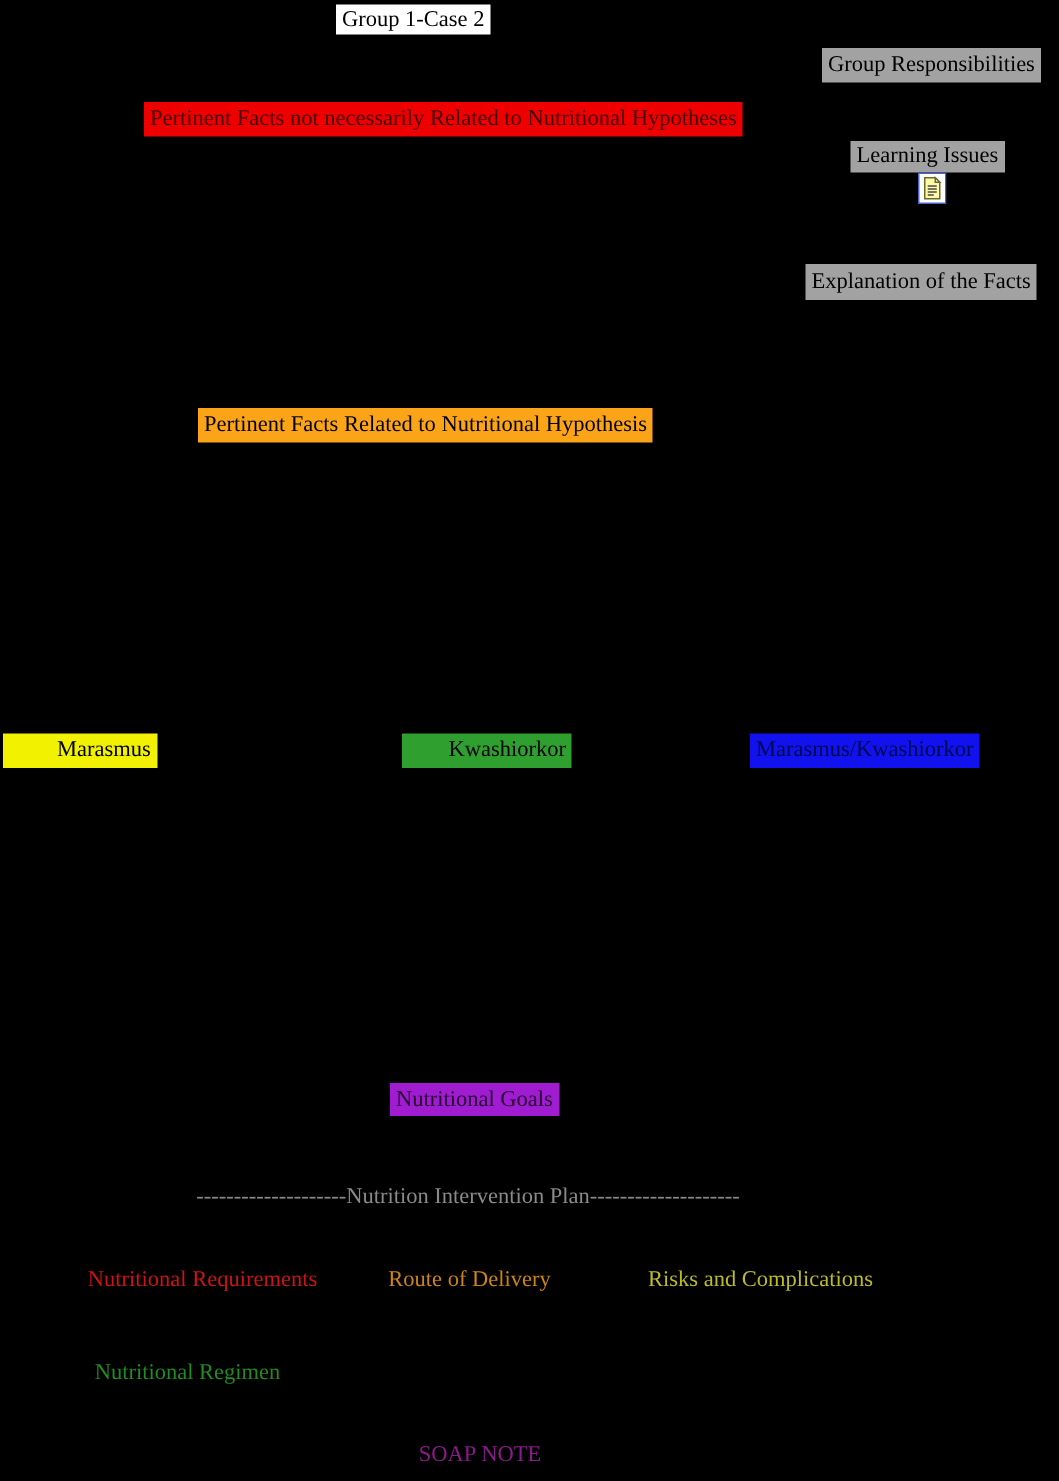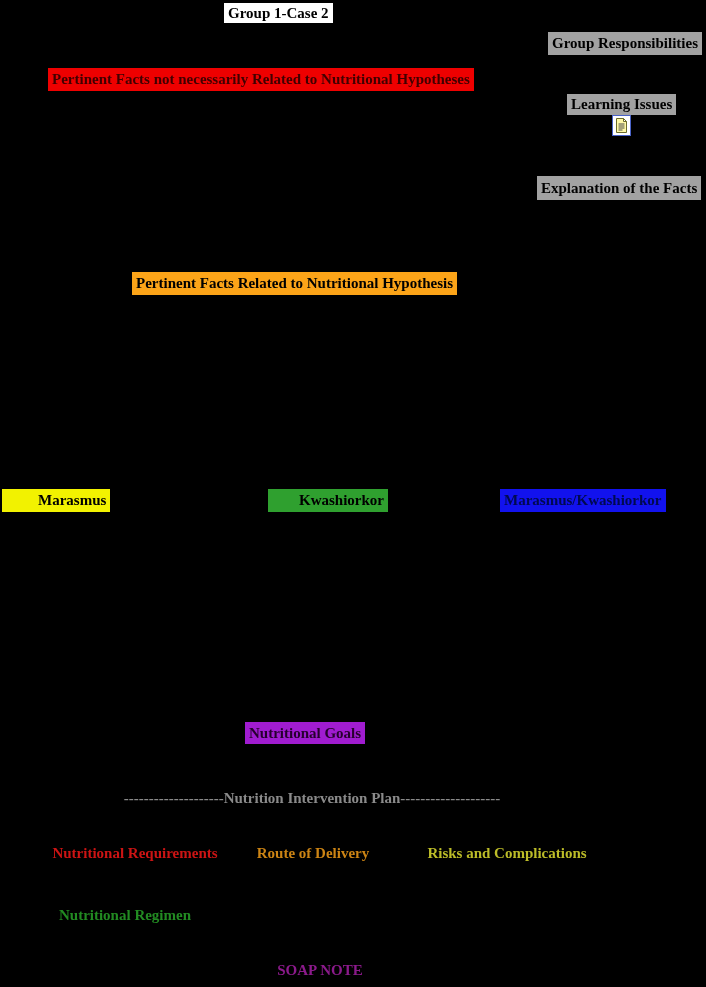--- a/index.html
+++ b/index.html
@@ -3,21 +3,20 @@
 <meta charset="utf-8">
 <style>
   html, body { margin: 0; padding: 0; background: #000; }
   .canvas {
     position: relative;
     width: 706px;
     height: 987px;
     background: #000000;
     overflow: hidden;
     font-family: "Liberation Serif", serif;
-    font-weight: bold;
   }
   
   .node {
     position: absolute;
     font-size: 15px;
     line-height: 22px;
     height: 22px;
     padding: 0 4px;
     white-space: nowrap;
     color: #000;
@@ -33,21 +32,21 @@
   
   .n-title        { left: 224px; top: 3px;   height: 20px; line-height: 20px; }
   .n-groupresp    { left: 548px; top: 32px;  height: 23px; line-height: 23px; }
   .n-factsnot     { left: 48px;  top: 68px;  height: 23px; line-height: 23px; }
   .n-learning     { left: 567px; top: 94px;  height: 21px; line-height: 21px; }
   .n-explain      { left: 537px; top: 176px; height: 24px; line-height: 24px; }
   .n-factsrel     { left: 132px; top: 272px; height: 23px; line-height: 23px; }
   .n-marasmus     { left: 2px;   top: 489px; height: 23px; line-height: 23px; padding-left: 36px; }
   .n-kwash        { left: 268px; top: 489px; height: 23px; line-height: 23px; }
   .n-maraskwash   { left: 500px; top: 489px; height: 23px; line-height: 23px; }
-  .n-goals        { left: 245px; top: 722px; height: 22px; line-height: 22px; }
+  .n-goals        { left: 260px; top: 722px; height: 22px; line-height: 22px; }
   .t-divider      { left: 312px; top: 790px; }
   .t-req          { left: 135px; top: 845px; }
   .t-route        { left: 313px; top: 845px; }
   .t-risks        { left: 507px; top: 845px; }
   .t-regimen      { left: 125px; top: 907px; text-align: right; }
   .t-plans        { left: 450px; top: 907px; }
   .t-soap         { left: 320px; top: 962px; }
   .note-icon {
     position: absolute;
     left: 612px; top: 115px;
@@ -57,21 +56,21 @@
 </style>
 </head>
 <body>
 
 <div class="canvas" style="background: rgb(0, 0, 0);">
 
   <div class="node n-title" style="background: rgb(255, 255, 255); color: rgb(0, 0, 0);">Group 1-Case 2</div>
 
   <div class="node n-groupresp" style="background: rgb(162, 162, 162); color: rgb(0, 0, 0);">Group Responsibilities</div>
 
-  <div class="node n-factsnot" style="background: rgb(238, 0, 0); color: rgb(64, 0, 0);">Pertinent Facts not necessarily Related to Nutritional Hypotheses</div>
+  <div class="node n-factsnot" style="background: rgb(238, 0, 0); color: rgb(64, 0, 0); margin-left: 48px;">Pertinent Facts not necessarily Related to Nutritional Hypotheses</div>
 
   <div class="node n-learning" style="background: rgb(162, 162, 162); color: rgb(0, 0, 0);">Learning Issues</div>
 
   <span class="note-icon">
     <svg width="19" height="21" viewBox="0 0 19 21" xmlns="http://www.w3.org/2000/svg">
       <rect x="0.5" y="0.5" width="18" height="20" fill="#FFFFFF" stroke="#4A63C8"></rect>
       <path d="M4.5 3.5 H11.5 L14.5 6.5 V17.5 H4.5 Z" fill="#FFF8A6" stroke="#6B6B2A"></path>
       <path d="M11.5 3.5 L11.5 6.5 L14.5 6.5 Z" fill="#FFFFFF" stroke="#6B6B2A"></path>
       <path d="M6.5 9 H12.5 M6.5 11 H12.5 M6.5 13 H12.5 M6.5 15 H10.5" stroke="#4A4A4A" stroke-width="1"></path>
     </svg>

